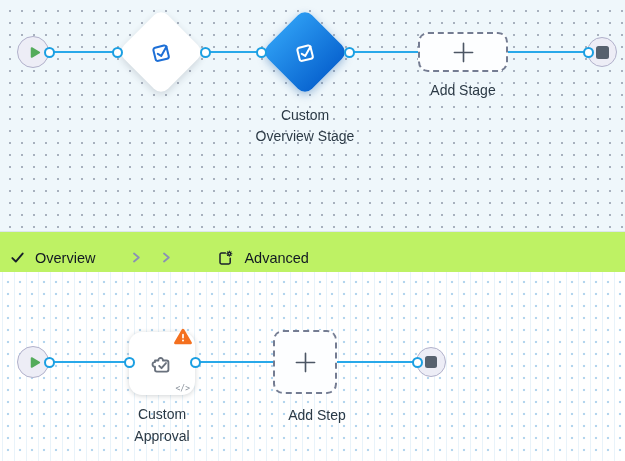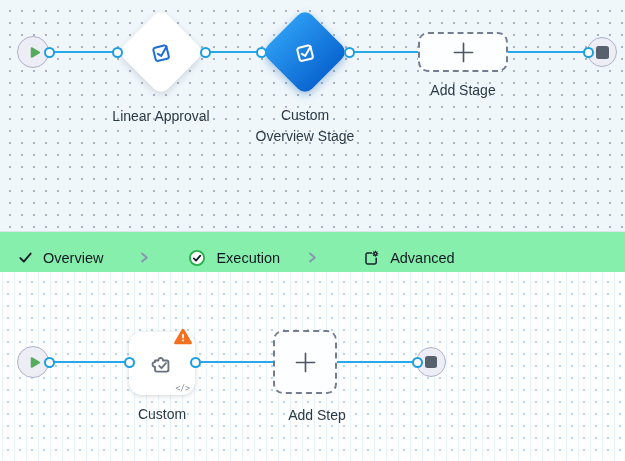--- a/index.html
+++ b/index.html
@@ -58,22 +58,22 @@
   
   .step-node { position:absolute; left:129px; top:60px; width:66px; height:63px;
     background:#fff; border-radius:13px; box-shadow:0 1px 5px rgba(25,39,52,0.20);
     z-index:2; display:flex; align-items:center; justify-content:center; }
   .warning-badge { position:absolute; left:174px; top:56px; z-index:5; line-height:0; }
   .code-badge { position:absolute; right:5px; bottom:2px; font-size:8px;
     color:#8B939D; font-family:"DejaVu Sans Mono", monospace; }
 
   
   .tabbar { position:absolute; left:0; top:232px; width:625px; height:52px;
-    background:#86efac; border-bottom:1px solid #E5EAF0; display:flex;
-    align-items:stretch; padding-left:18px; }
+    background:#bef264; border-bottom:1px solid #E5EAF0; display:flex;
+    align-items:stretch; padding-left:10px; }
   .tab { display:flex; align-items:center; gap:10px; font-size:14.5px;
     color:#121923; position:relative; cursor:pointer; }
   .tab-execution { padding:0 23px; }
   .tab-advanced { gap:11px; }
   .tab-underline { position:absolute; left:0; right:0; bottom:0; height:4px;
     background:#1566C6; border-radius:1px; }
   .chev { display:flex; align-items:center; }
   .chev-1 { margin-left:34px; margin-right:14px; }
   .chev-2 { margin-left:2px; margin-right:44px; }
   svg { display:block; }
@@ -127,23 +127,20 @@
       <div class="stop-square"></div>
     </div>
 
     <div class="port" style="left:43.5px; top:46.5px;"></div>
     <div class="port" style="left:111.5px; top:46.5px;"></div>
     <div class="port" style="left:199.5px; top:46.5px;"></div>
     <div class="port" style="left:255.5px; top:46.5px;"></div>
     <div class="port" style="left:343.5px; top:46.5px;"></div>
     <div class="port" style="left:582.5px; top:46.5px;"></div>
 
-    <div class="canvas-label" style="left:161px; top:106px;">
-      <div>Linear Approval</div>
-    </div>
     <div class="canvas-label" style="left:305px; top:105px;">
       <div>Custom</div>
       <div>Overview Stage</div>
     </div>
     <div class="canvas-label" style="left:463px; top:80px;">
       <div>Add Stage</div>
     </div>
   </div>
 
   <div class="tabbar">
@@ -154,28 +151,20 @@
       </svg>
       <span>Overview</span>
     </div>
 
     <div class="chev chev-1">
       <svg width="14" height="15" viewBox="0 0 14 15">
         <path d="M5 3.5 L9.8 7.5 L5 11.5" fill="none" stroke="#8A91B4" stroke-width="1.8" stroke-linecap="round" stroke-linejoin="round"></path>
       </svg>
     </div>
 
-    <div class="tab tab-execution">
-      <svg width="18" height="18" viewBox="0 0 18 18">
-        <circle cx="9" cy="9" r="7.1" fill="#FFFFFF" stroke="#2CB04F" stroke-width="1.9"></circle>
-        <path d="M5.8 9.4 L8 11.6 L12.3 6.6" fill="none" stroke="#141B26" stroke-width="1.8" stroke-linecap="round" stroke-linejoin="round"></path>
-      </svg>
-      <span>Execution</span>
-      <div class="tab-underline"></div>
-    </div>
 
     <div class="chev chev-2">
       <svg width="14" height="15" viewBox="0 0 14 15">
         <path d="M5 3.5 L9.8 7.5 L5 11.5" fill="none" stroke="#8A91B4" stroke-width="1.8" stroke-linecap="round" stroke-linejoin="round"></path>
       </svg>
     </div>
 
     <div class="tab tab-advanced">
       <svg width="16" height="16" viewBox="0 0 16 16">
         <path d="M13.2 8.3 V12.6 a1.4 1.4 0 0 1 -1.4 1.4 H4.4 A1.4 1.4 0 0 1 3 12.6 V4.4 A1.4 1.4 0 0 1 4.4 3 H8.4" fill="none" stroke="#1A202C" stroke-width="1.5" stroke-linecap="round"></path>
@@ -232,19 +221,20 @@
       <div class="stop-square" style="width:12px; height:12px;"></div>
     </div>
 
     <div class="port" style="left:43.5px; top:84.5px;"></div>
     <div class="port" style="left:123.5px; top:84.5px;"></div>
     <div class="port" style="left:189.5px; top:84.5px;"></div>
     <div class="port" style="left:411.5px; top:84.5px;"></div>
 
     <div class="canvas-label" style="left:162px; top:131px;">
       <div>Custom</div>
+      <div>Approval</div>
     </div>
     <div class="canvas-label" style="left:317px; top:132px;">
       <div>Add Step</div>
     </div>
   </div>
 
 </div>
 
 </body></html>

